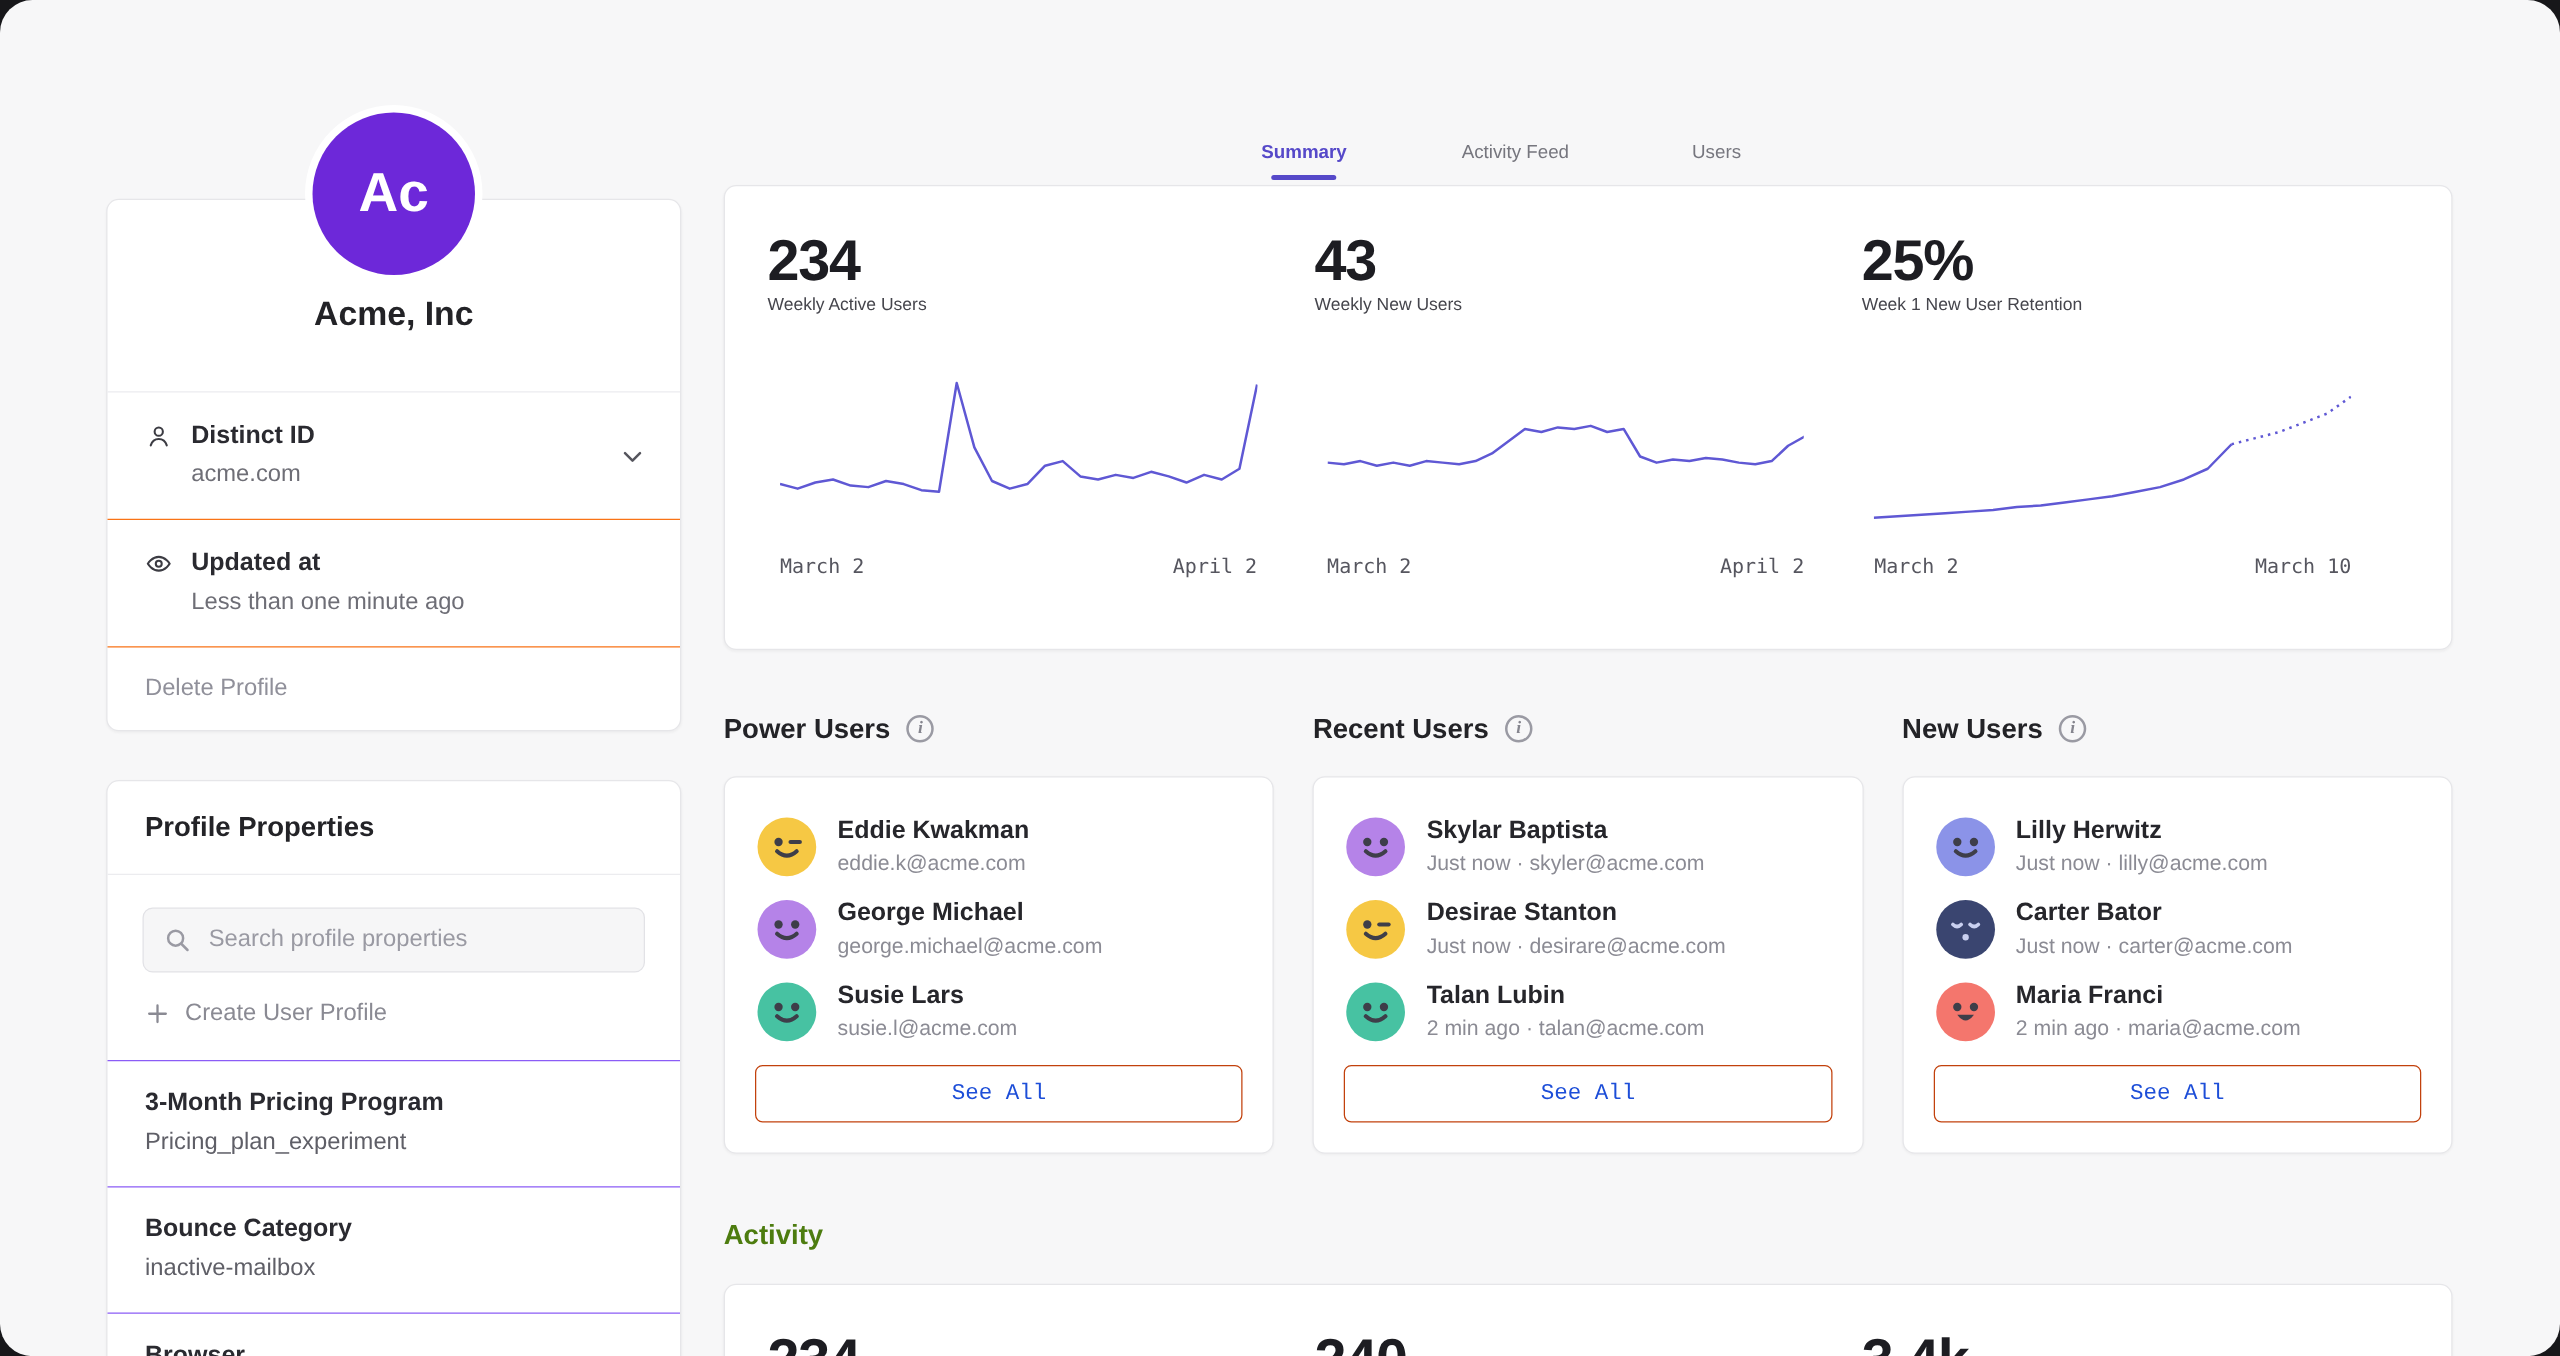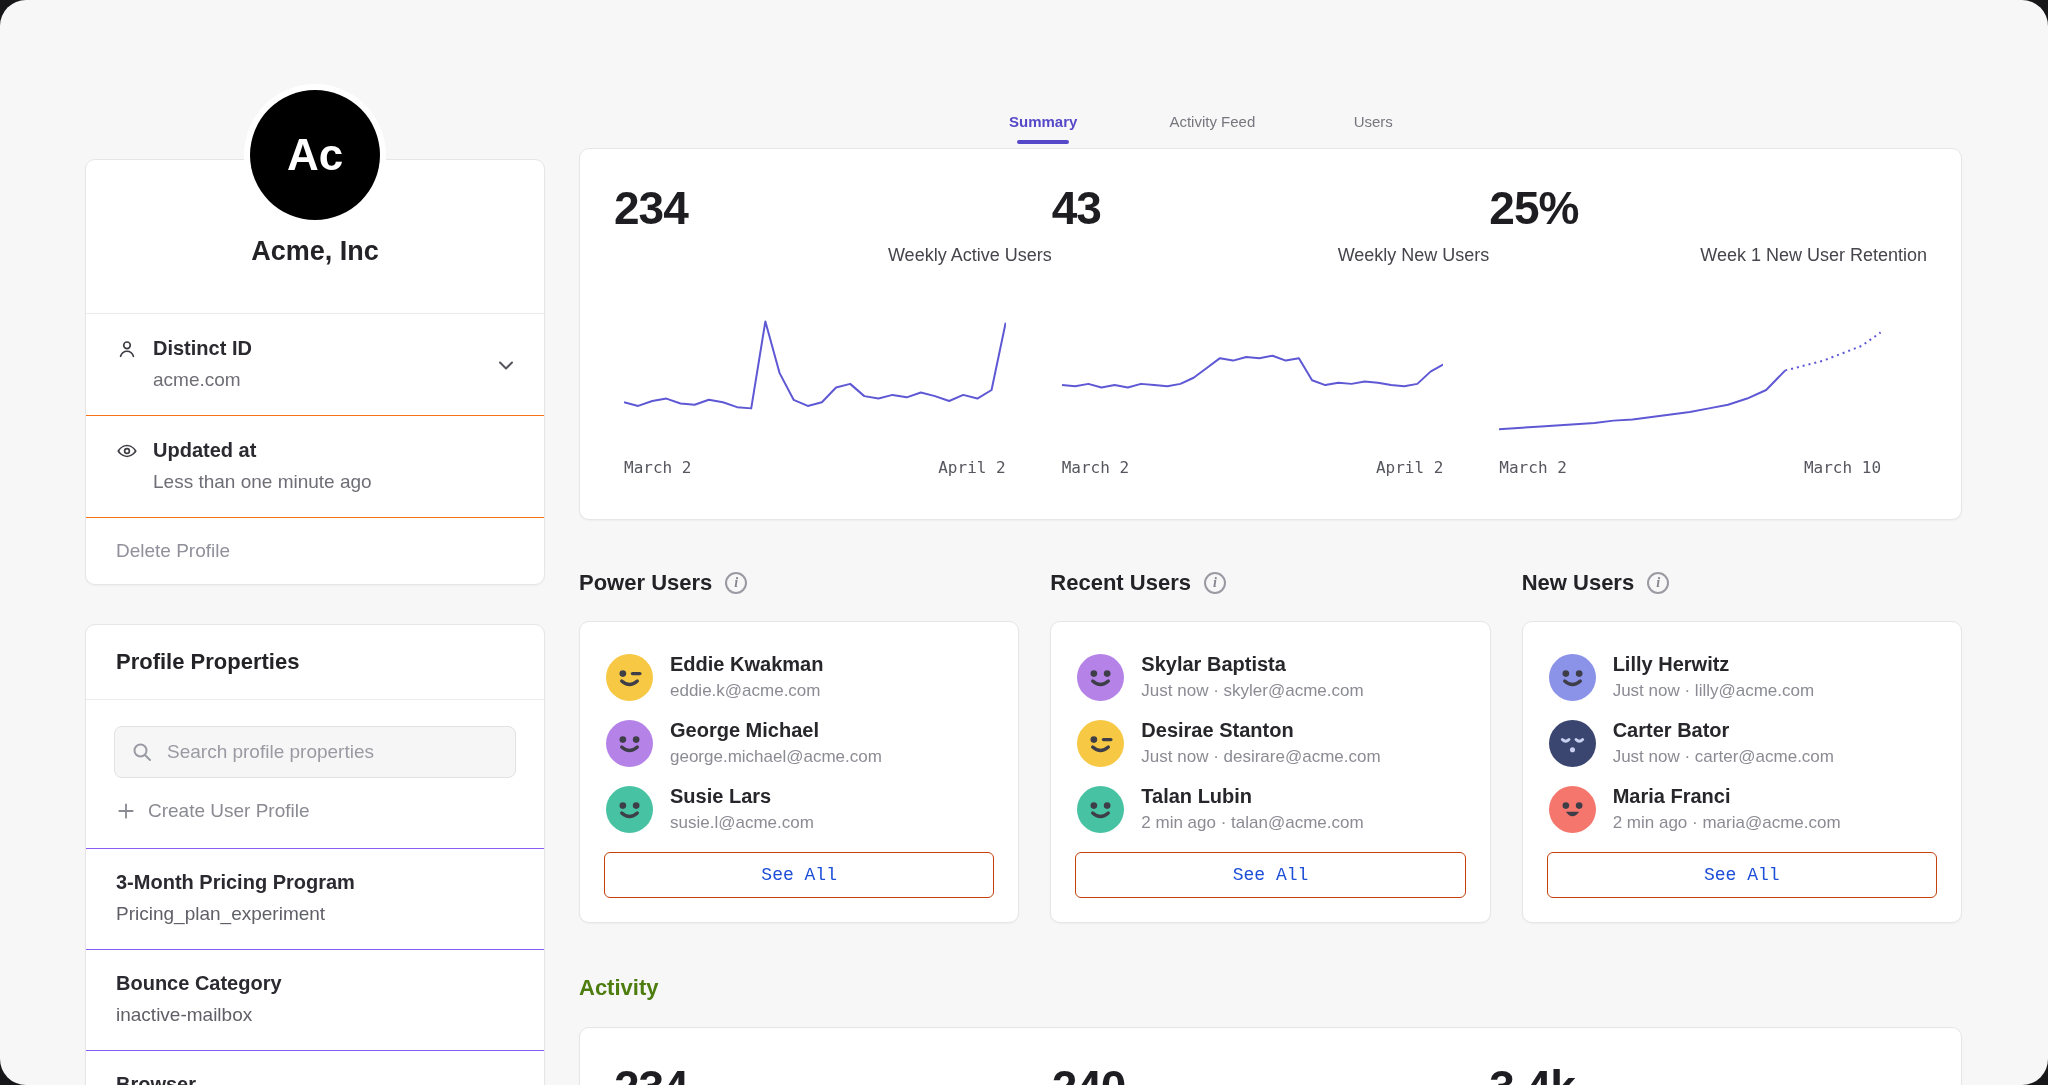--- a/index.html
+++ b/index.html
@@ -39,21 +39,21 @@
   .main { position:absolute; left:579px; top:113px; width:1383px; }
   .tabs { display:flex; gap:92px; margin-left:430px; margin-bottom:4px; }
   .tab { font-size:15px; color:#76767e; cursor:pointer; text-align:center; }
   .tab .underline { height:4px; border-radius:2px; margin:10px auto 0; width:52px; background:transparent; }
   .tab.active { color:#5649c9; font-weight:700; }
   .tab.active .underline { background:#5649c9; }
 
   .metrics-card { display:flex; height:372px; padding:32px 34px 0; }
   .metric { flex:1; display:flex; flex-direction:column; }
   .metric-value { font-size:46px; font-weight:700; letter-spacing:-1px; color:#1d1d22; }
-  .metric-label { margin-top:10px; font-size:18px; color:#45454c;text-align:right; }
+  .metric-label { font-size:14px; color:#45454c; }
   .chart-wrap { margin:40px 46px 0 10px; }
   .spark { display:block; width:100%; height:140px; }
   .axis { display:flex; justify-content:space-between; margin-top:12px; font-family:"DejaVu Sans Mono",monospace; font-size:16px; color:#56565f; }
 
   .sections { display:flex; gap:31px; margin-top:50px; }
   .section { flex:1; min-width:0; }
   .section-head { display:flex; align-items:center; gap:13px; font-size:22px; font-weight:700; color:#232327; margin-bottom:25px; }
   .info-icon { width:22px; height:22px; border:2px solid #9a9aa3; border-radius:50%; color:#85858e;
     font-family:"Liberation Serif",serif; font-style:italic; font-size:14px; line-height:18px; text-align:center; cursor:pointer; flex:0 0 auto; }
   .user-card { height:302px; padding:22px 24px 24px; display:flex; flex-direction:column; }
@@ -67,21 +67,21 @@
 
   .activity-head { margin-top:52px; font-size:22px; font-weight:700; color:#4d7c0f; }
   .activity-card { margin-top:26px; display:flex; height:300px; padding:32px 34px 0; }
 </style>
 </head>
 <body>
 
 <div class="app">
 
   <div class="sidebar">
-    <div class="company-avatar" style="background: #000000;">Ac</div>
+    <div class="company-avatar" style="background: #6d28d9;">Ac</div>
 
     <div class="card profile-card">
       <div class="company-name">Acme, Inc</div>
 
       <div class="field-row">
         <div class="field-label-line">
           <svg width="22" height="22" viewBox="0 0 24 24" fill="none" stroke="#3c3c43" stroke-width="1.8" stroke-linecap="round">
             <circle cx="12" cy="8" r="3.6"></circle>
               <path d="M5 20c1.2-4 4-5.6 7-5.6s5.8 1.6 7 5.6"></path>
           </svg>

